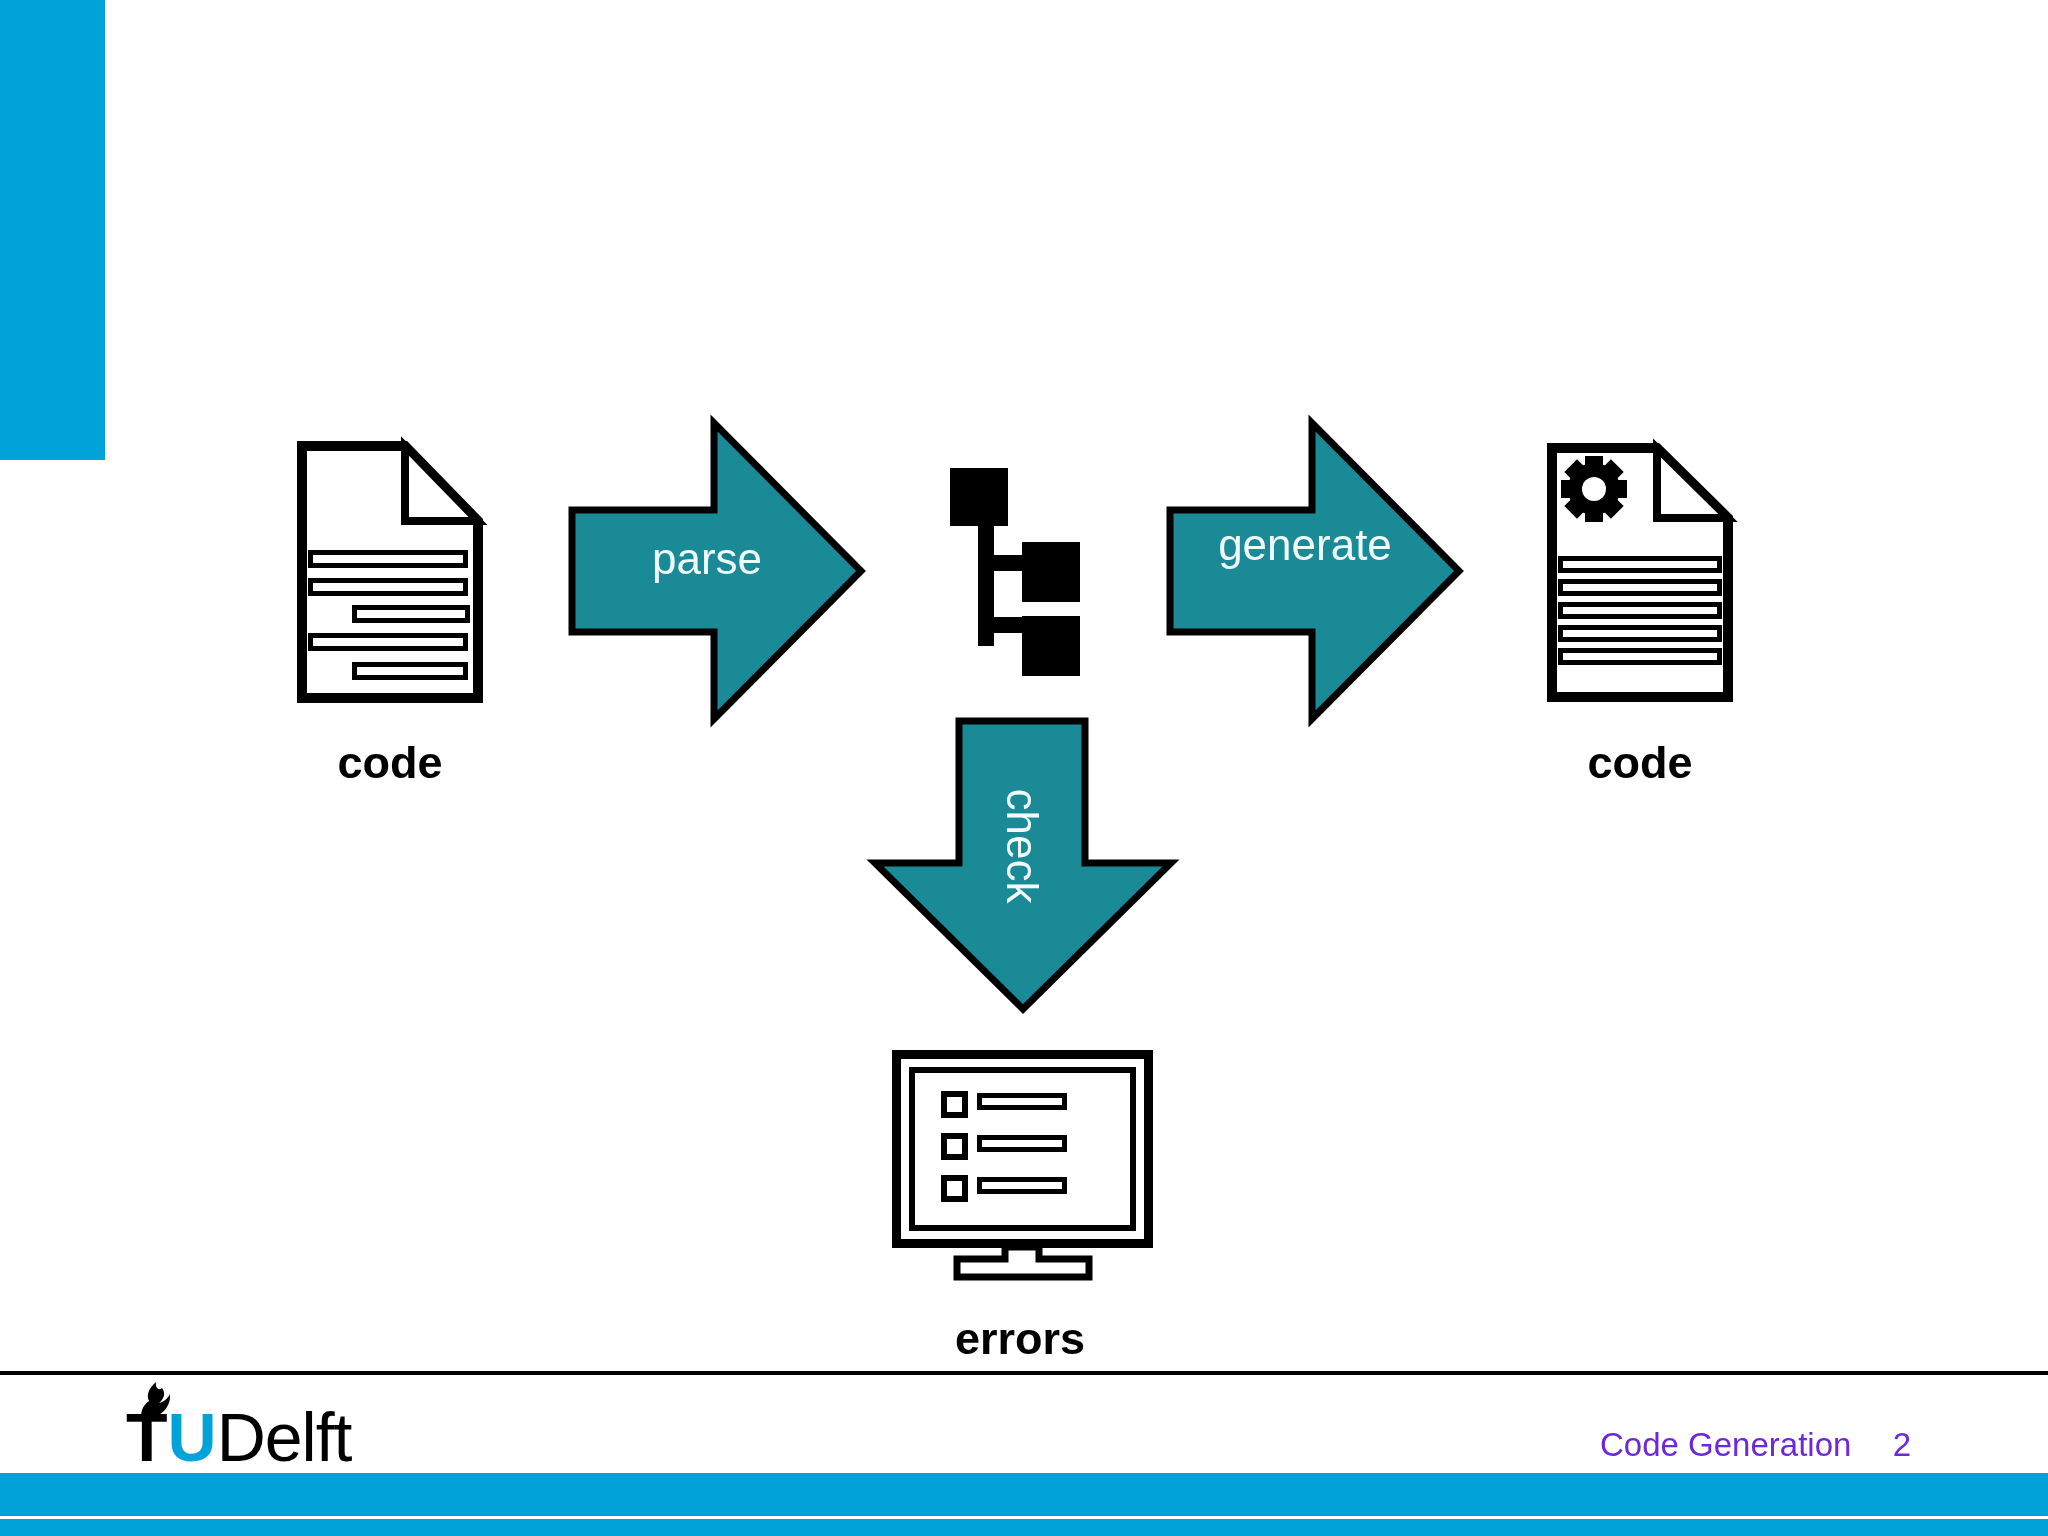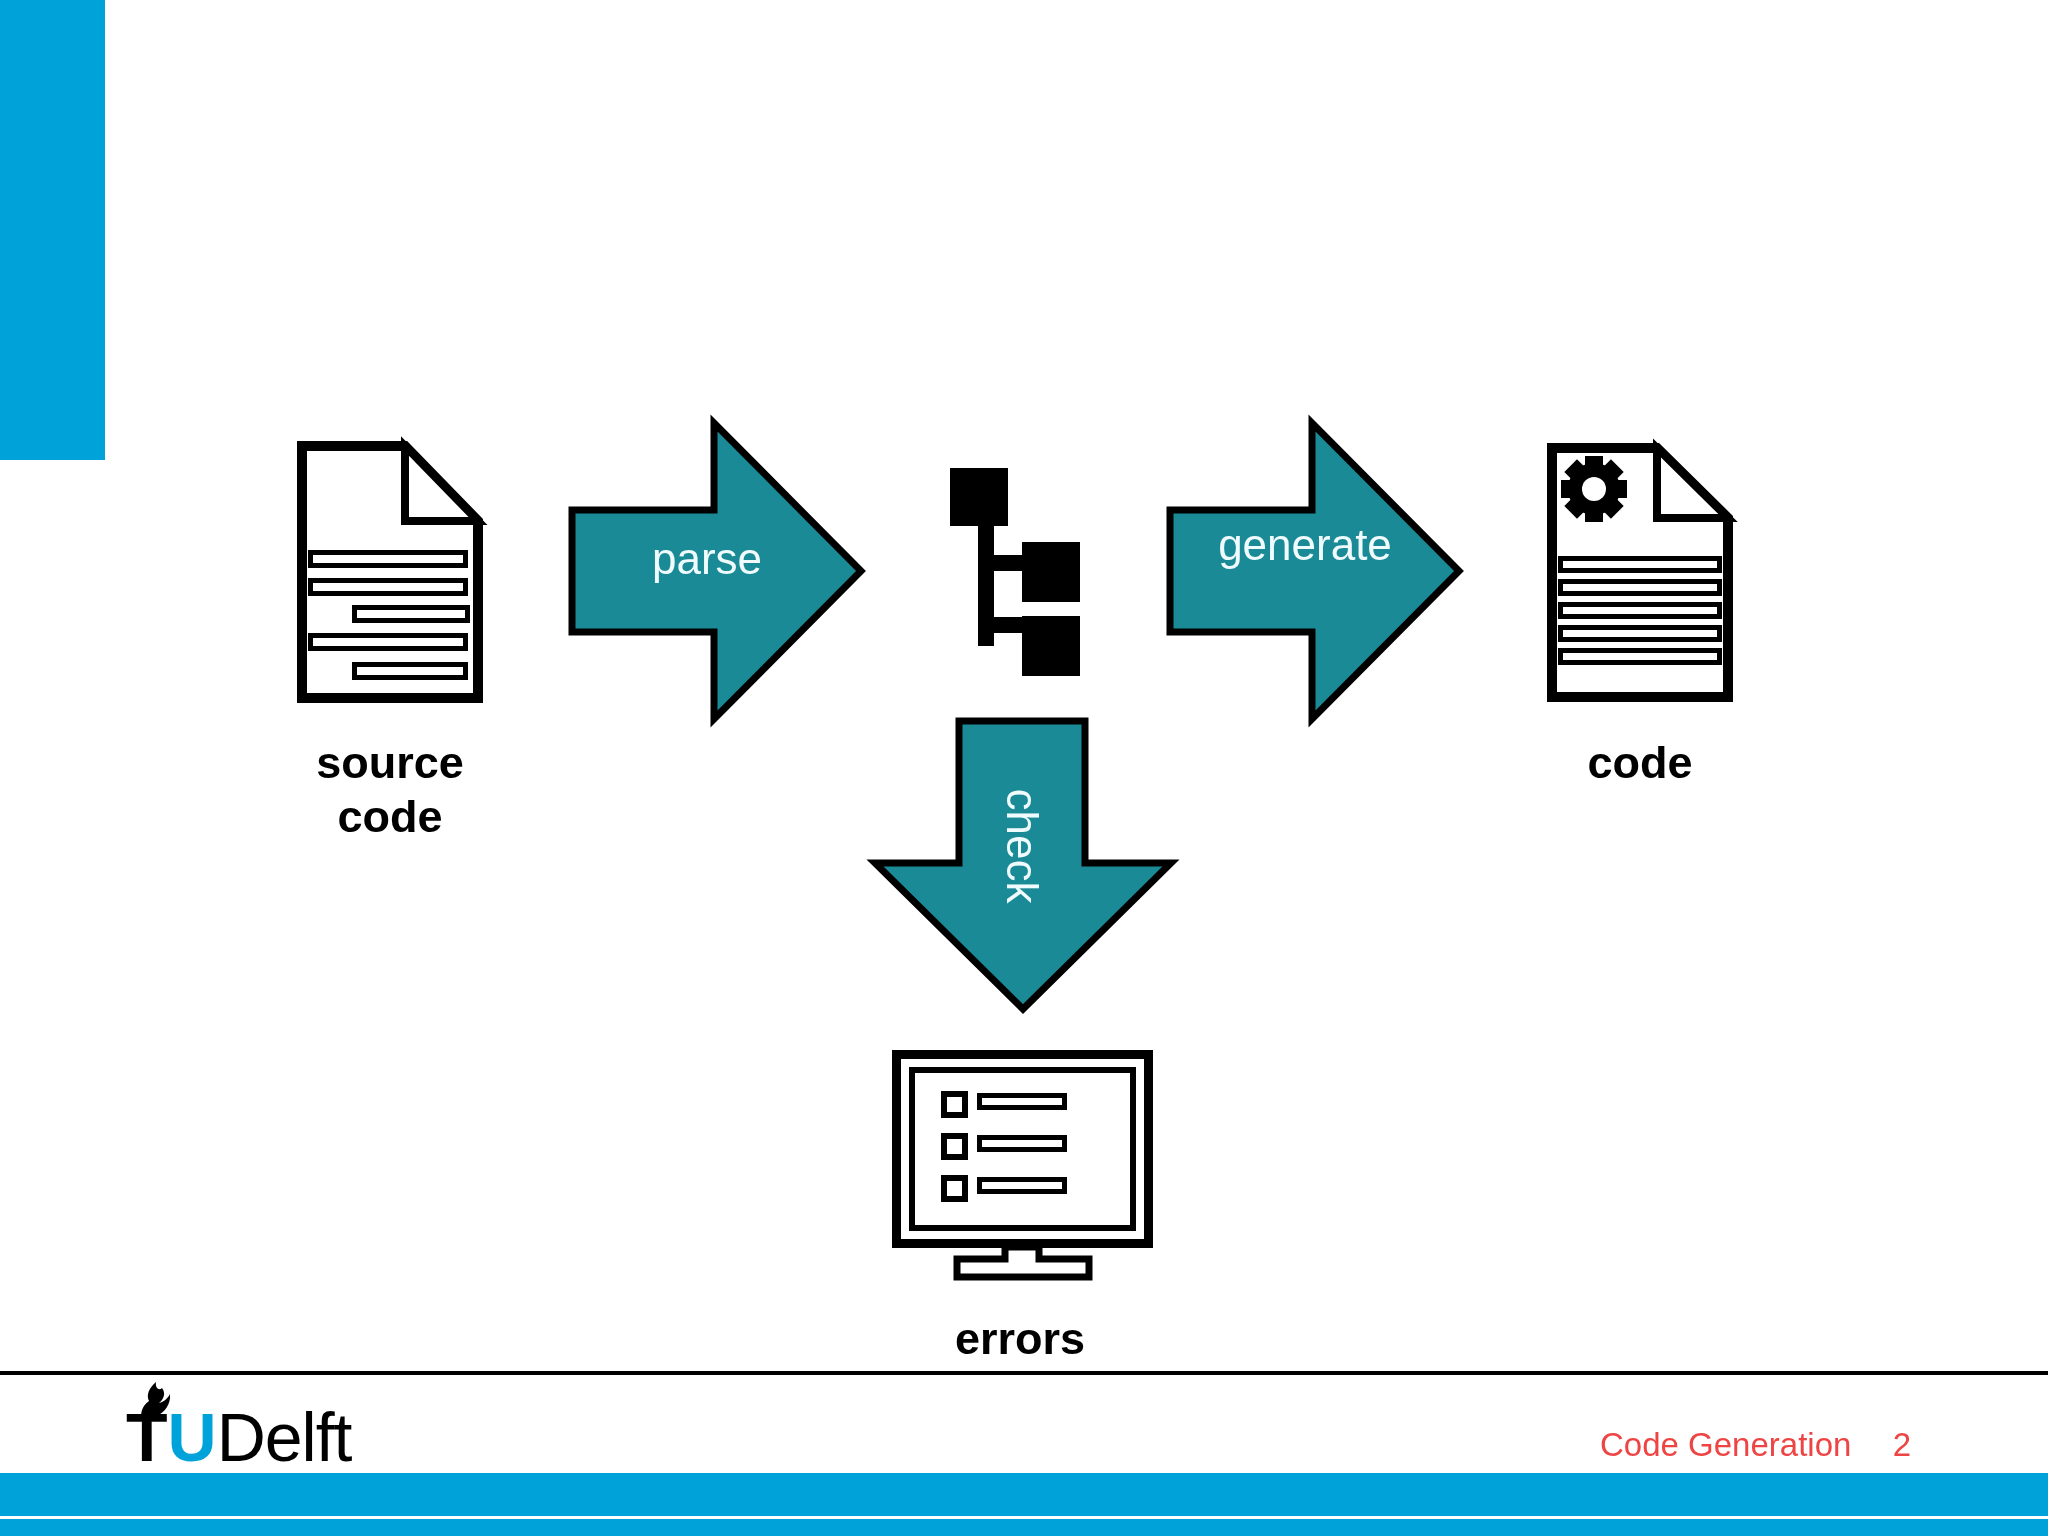--- a/index.html
+++ b/index.html
@@ -46,21 +46,21 @@
 
   
   .monitor-frame{left:892px;top:1050px;width:261px;height:198px;border:9px solid #000;
     box-sizing:border-box;background:#fff;}
   .monitor-screen{position:absolute;left:8px;top:8px;right:8px;bottom:8px;
     border:6px solid #000;background:#fff;}
   .mon-square{position:absolute;width:27px;height:27px;border:6px solid #000;box-sizing:border-box;background:#fff;}
   .mon-bar{position:absolute;width:90px;height:17px;border:5px solid #000;box-sizing:border-box;background:#fff;}
 
   
-  .footer-text{color:#ef4444;font-size:33px;}
+  .footer-text{color:#6d28d9;font-size:33px;}
   .course{left:1600px;top:1426px;}
   .pagenum{left:1880px;top:1426px;width:44px;text-align:center;}
 
   
   .logo{left:120px;top:1381px;width:230px;height:84px;}
   .logo-text{position:absolute;left:6px;top:28px;font-size:68px;line-height:56px;white-space:nowrap;}
   .logo-text .t{font-weight:bold;color:#000;}
   .logo-text .u{font-weight:bold;color:var(--accent);}
   .logo-text .rest{font-weight:normal;color:#000;letter-spacing:-1px;}
 
@@ -77,21 +77,20 @@
     <path d="M108,5 L108,80 L181,80 Z" style="fill:#fff;stroke:var(--ink);stroke-width:8;stroke-linejoin:miter;"></path>
   </svg>
   <div class="doc-bar" style="left:11px;top:109px;width:160px;"></div>
   <div class="doc-bar" style="left:11px;top:137px;width:160px;"></div>
   <div class="doc-bar" style="left:55px;top:164px;width:118px;"></div>
   <div class="doc-bar" style="left:11px;top:192px;width:160px;"></div>
   <div class="doc-bar" style="left:55px;top:221px;width:116px;"></div>
 </div>
 
 <div class="abs node-label lbl-source">
-  <div>source</div>
   <div>code</div>
 </div>
 
 <svg class="abs" style="left:570px;top:420px;" width="300" height="302">
   <polygon points="2,90 144,90 144,3 291,151 144,299 144,212 2,212" style="fill:var(--teal);stroke:var(--ink);stroke-width:7;stroke-linejoin:miter;"></polygon>
 </svg>
 <div class="abs arrow-label parse">parse</div>
 
 <div class="abs" style="left:945px;top:465px;width:140px;height:215px;">
   <div class="ast-block" style="left:5px;top:3px;width:58px;height:58px;"></div>

